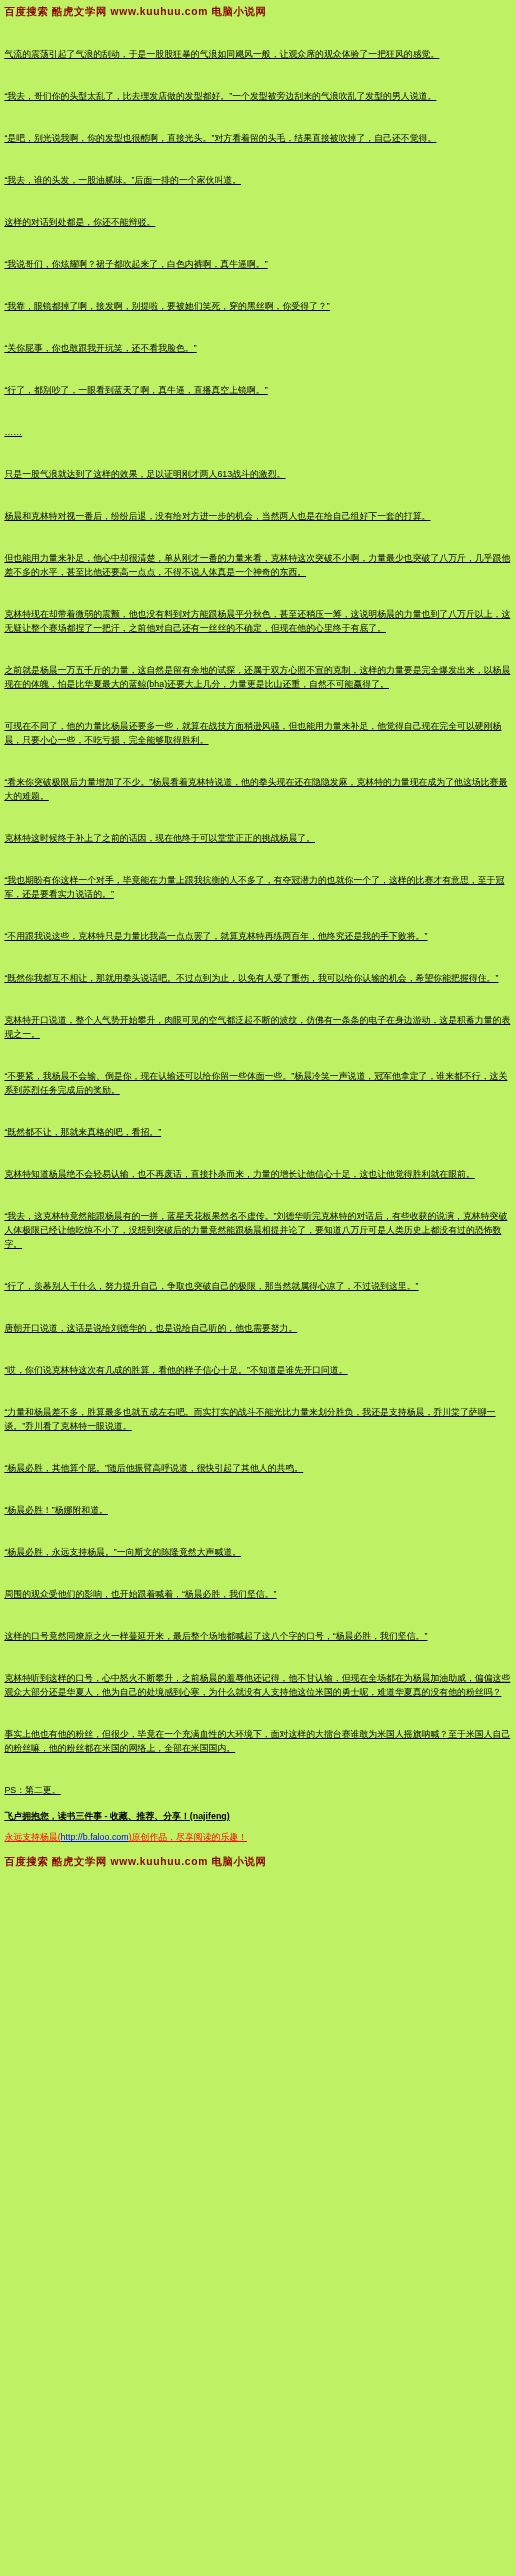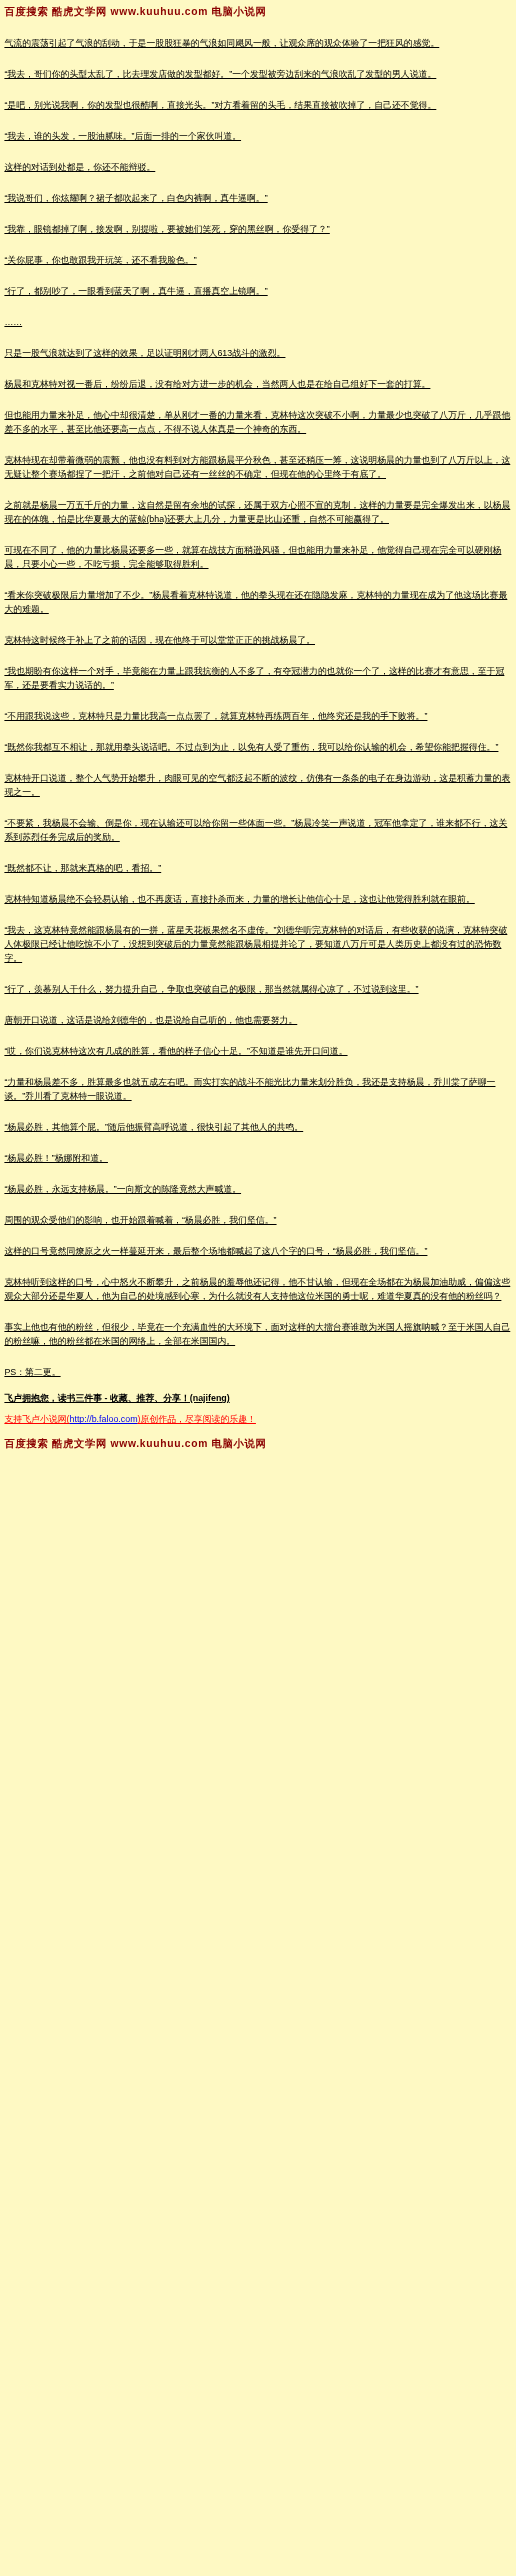--- a/index.html
+++ b/index.html
@@ -5,21 +5,21 @@
   html, body {
     margin: 0;
     padding: 0;
     background: #00ee00;
     font-family: "Liberation Sans", "DejaVu Sans", sans-serif;
   }
   .page {
     width: 517px;
     min-height: 2576px;
     margin: 0 auto;
-    background: #fef9c3;
+    background: #bef264;
     box-sizing: border-box;
     padding: 3px 4.4px 4.4px 4.4px;
   }
   .site-banner {
     color: #8b0000;
     font-weight: bold;
     font-size: 10.3px;
     line-height: 14.8px;
     margin: 1.5px 0 4.4px 0;
     text-decoration: none;
@@ -27,21 +27,21 @@
     letter-spacing: 0.7px;
   }
   .site-banner.bottom {
     margin-top: 10.3px;
     margin-bottom: 1.5px;
   }
   .chapter p {
     color: #000000;
     font-size: 8.9px;
     line-height: 14px;
-    margin: 17px 0;
+    margin: 28px 0;
     text-decoration: underline;
     word-break: break-all;
   }
   .ps-line {
     color: #000000;
     font-size: 8.9px;
     line-height: 14px;
     margin: 11px 0;
     text-decoration: underline;
   }
@@ -111,18 +111,18 @@
       <p>周围的观众受他们的影响，也开始跟着喊着，“杨晨必胜，我们坚信。”</p>
       <p>这样的口号竟然同燎原之火一样蔓延开来，最后整个场地都喊起了这八个字的口号，“杨晨必胜，我们坚信。”</p>
       <p>克林特听到这样的口号，心中怒火不断攀升，之前杨晨的羞辱他还记得，他不甘认输，但现在全场都在为杨晨加油助威，偏偏这些观众大部分还是华夏人，他为自己的处境感到心寒，为什么就没有人支持他这位米国的勇士呢，难道华夏真的没有他的粉丝吗？</p>
       <p>事实上他也有他的粉丝，但很少，毕竟在一个充满血性的大环境下，面对这样的大擂台赛谁敢为米国人摇旗呐喊？至于米国人自己的粉丝嘛，他的粉丝都在米国的网络上，全部在米国国内。</p>
     </div>
 
   <p class="ps-line">PS：第二更。</p>
 
   <p class="share-line">飞卢拥抱您，读书三件事 - 收藏、推荐、分享！(najifeng)</p>
 
-  <p class="support-line"><span>支持飞卢小说网(</span><a>http://b.faloo.com</a><span>)原创作品，尽享阅读的乐趣！</span></p>
+  <p class="support-line"><span>永远支持杨晨(</span><a>http://b.faloo.com</a><span>)原创作品，尽享阅读的乐趣！</span></p>
 
   <div class="site-banner bottom">百度搜索 酷虎文学网 www.kuuhuu.com 电脑小说网</div>
 
 </div>
 
 
 </body></html>

